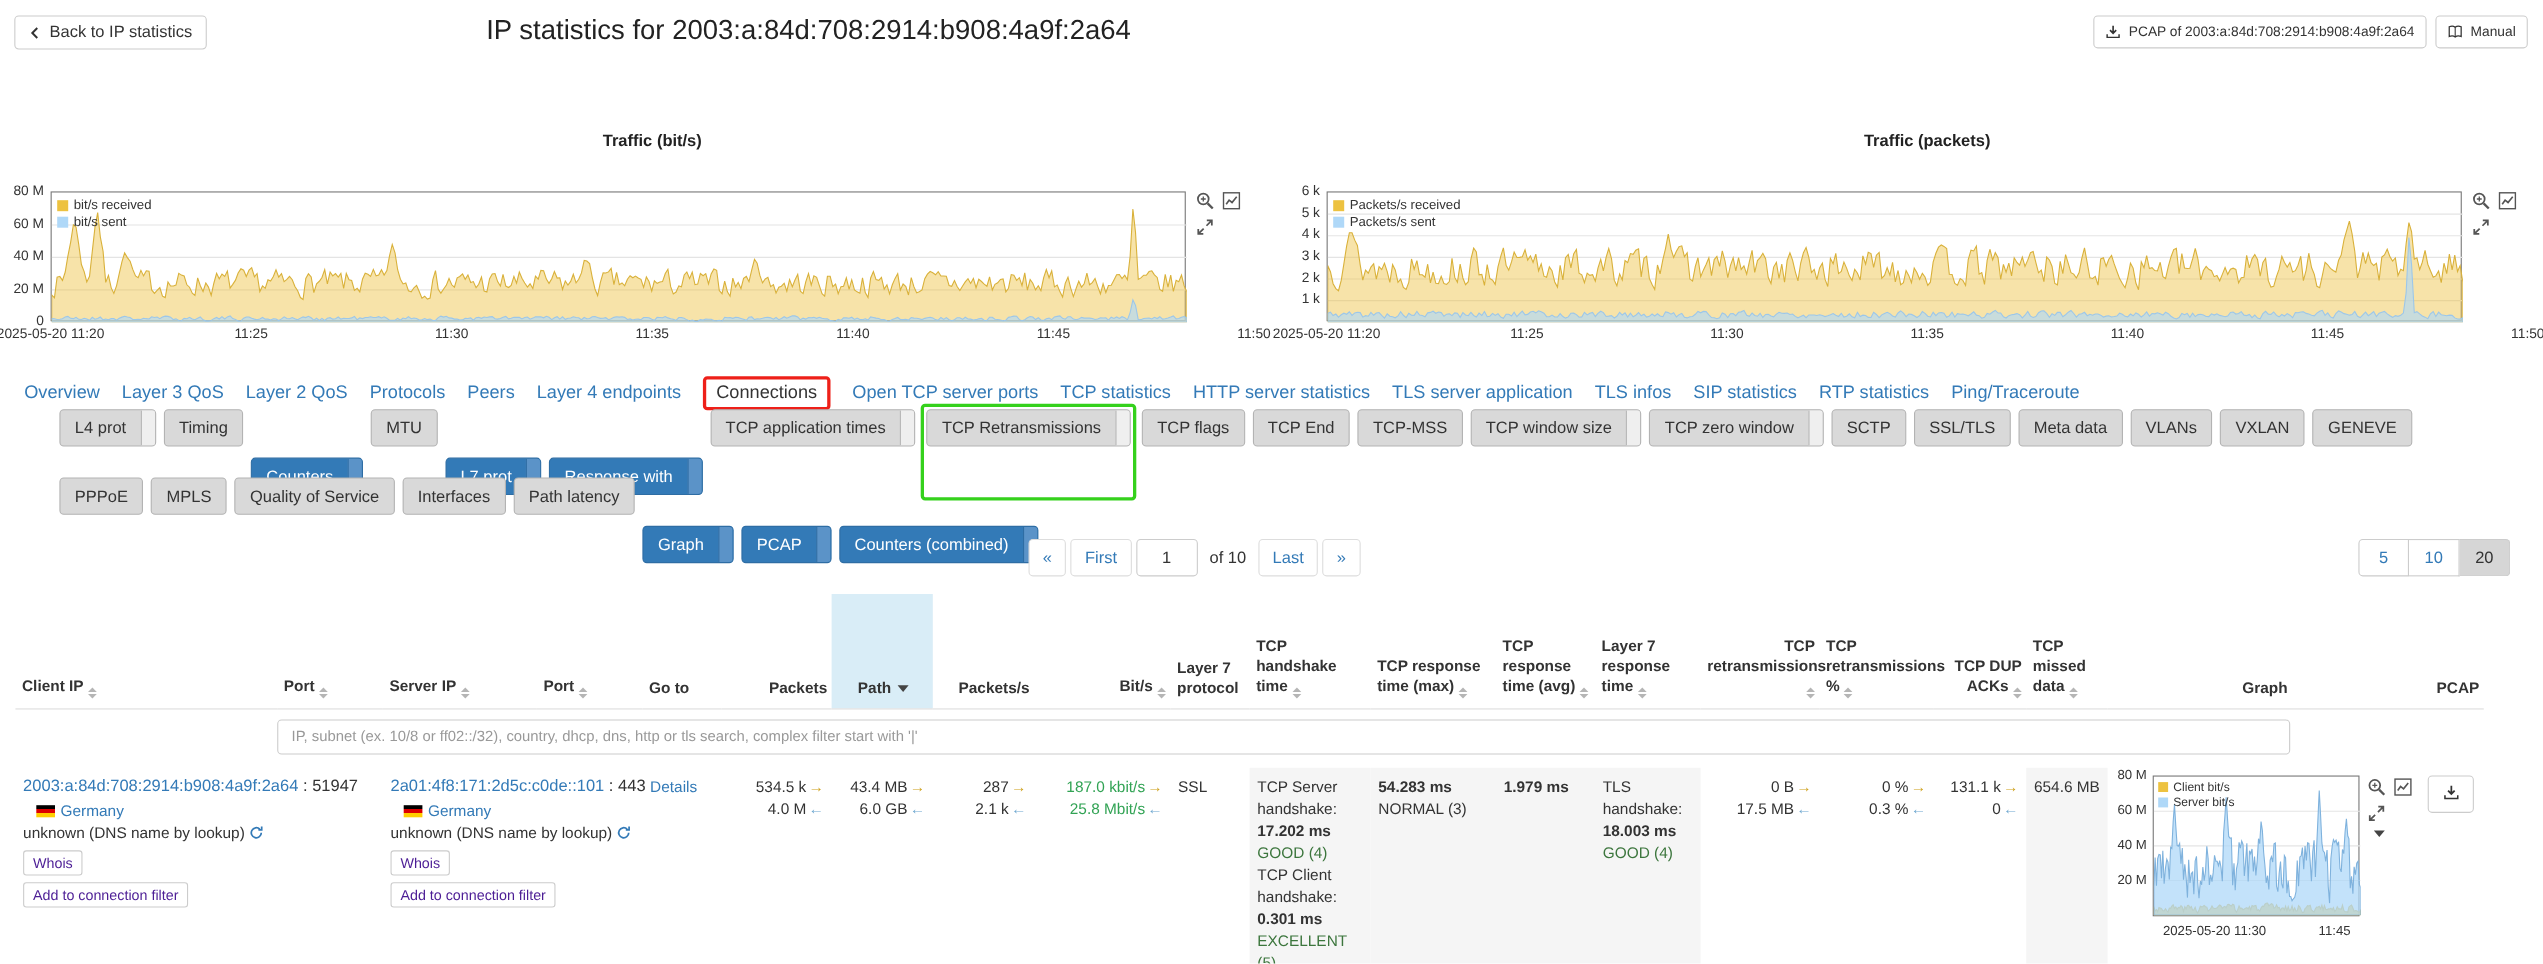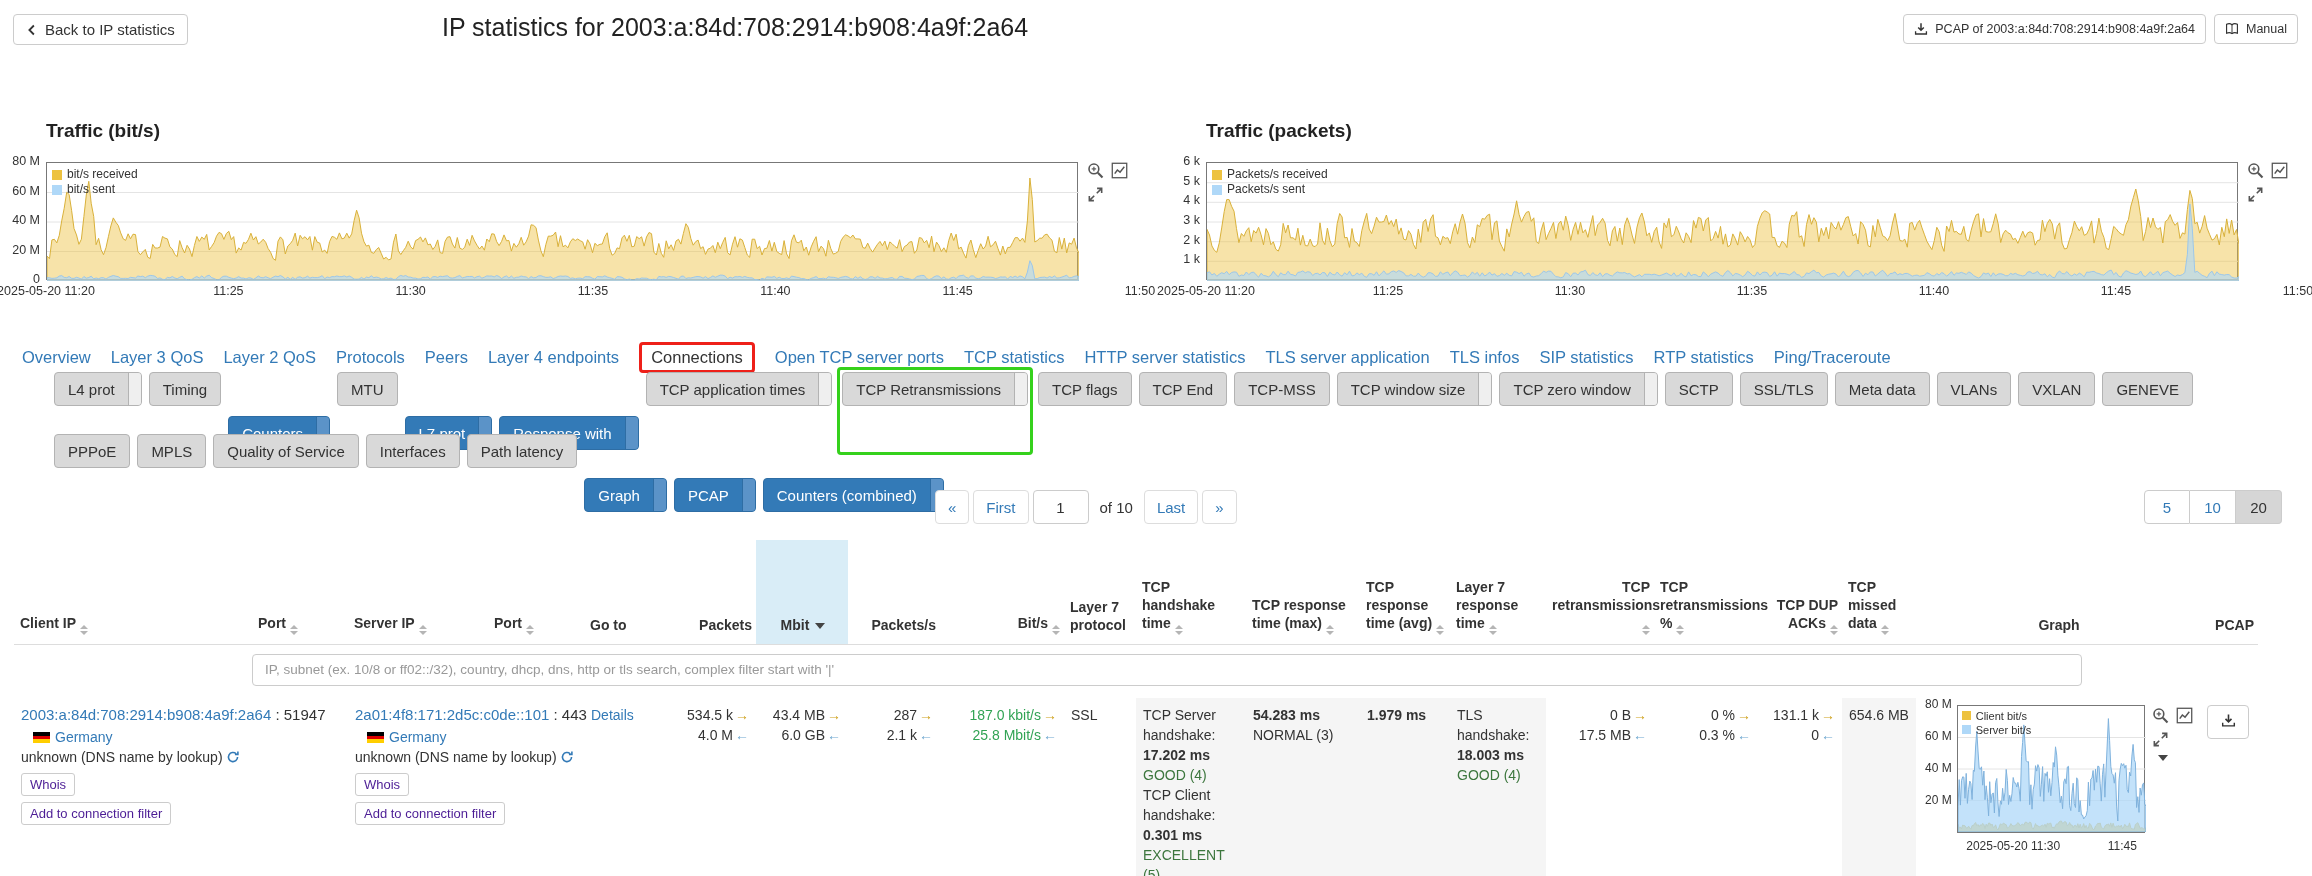--- a/index.html
+++ b/index.html
@@ -21,21 +21,21 @@
   .btn-back { position:absolute; left:13px; top:14px; }
   h1.title { position:absolute; left:442px; top:13px; margin:0; font-size:25px; font-weight:500; color:#222; white-space:nowrap; }
   .top-right { position:absolute; right:14px; top:14px; display:flex; gap:8px; }
   .btn-sm { font-size:12.5px; padding:7px 10px; }
 
   
   .charts { position:absolute; top:120px; left:0; right:0; height:185px; }
   .chart-block { position:absolute; top:0; }
   #chart-left { left:10px; width:1130px; }
   #chart-right { left:1170px; width:1128px; }
-  .chart-title { height:20px; margin-bottom:22px; margin-left:36px; text-align:left; font-size:19px; font-weight:bold; color:#222; }
+  .chart-title { height:20px; margin-bottom:34px; margin-left:36px; text-align:center; font-size:15px; font-weight:bold; color:#222; }
   .chart-body { display:flex; align-items:flex-start; }
   .ylabels { position:relative; width:36px; height:118px; font-size:12.5px; color:#333; }
   .yl { position:absolute; right:6px; transform:translateY(-55%); white-space:nowrap; }
   .plot { position:relative; height:118px; flex:0 0 1032px; border:1px solid #777; background:#fff; }
   .plot svg { position:absolute; left:0; top:0; }
   .legend { position:absolute; left:5px; top:4px; font-size:12px; line-height:15px; }
   .legend-item { display:flex; align-items:center; gap:5px; }
   .sw { display:inline-block; width:10px; height:10px; }
   .sw-recv { background:#edc240; }
   .sw-sent { background:#afd8f8; }
@@ -472,21 +472,21 @@
           <th class="al-left"><span>Server IP</span><span class="sort">
               <i class="su"></i>
               <i class="sd"></i>
             </span></th>
           <th class="al-left"><span>Port</span><span class="sort">
               <i class="su"></i>
               <i class="sd"></i>
             </span></th>
           <th class="al-left"><span>Go to</span></th>
           <th class="al-right"><span>Packets</span></th>
-          <th class="th-hl al-center"><span>Mbit</span><span class="caret-dn"></span></th>
+          <th class="th-hl al-center"><span>Path</span><span class="caret-dn"></span></th>
           <th class="al-right"><span>Packets/s</span></th>
           <th class="al-right"><span>Bit/s</span><span class="sort">
               <i class="su"></i>
               <i class="sd"></i>
             </span></th>
           <th class="al-left"><span>Layer 7 protocol</span></th>
           <th class="al-left"><span>TCP handshake time</span><span class="sort">
               <i class="su"></i>
               <i class="sd"></i>
             </span></th>

